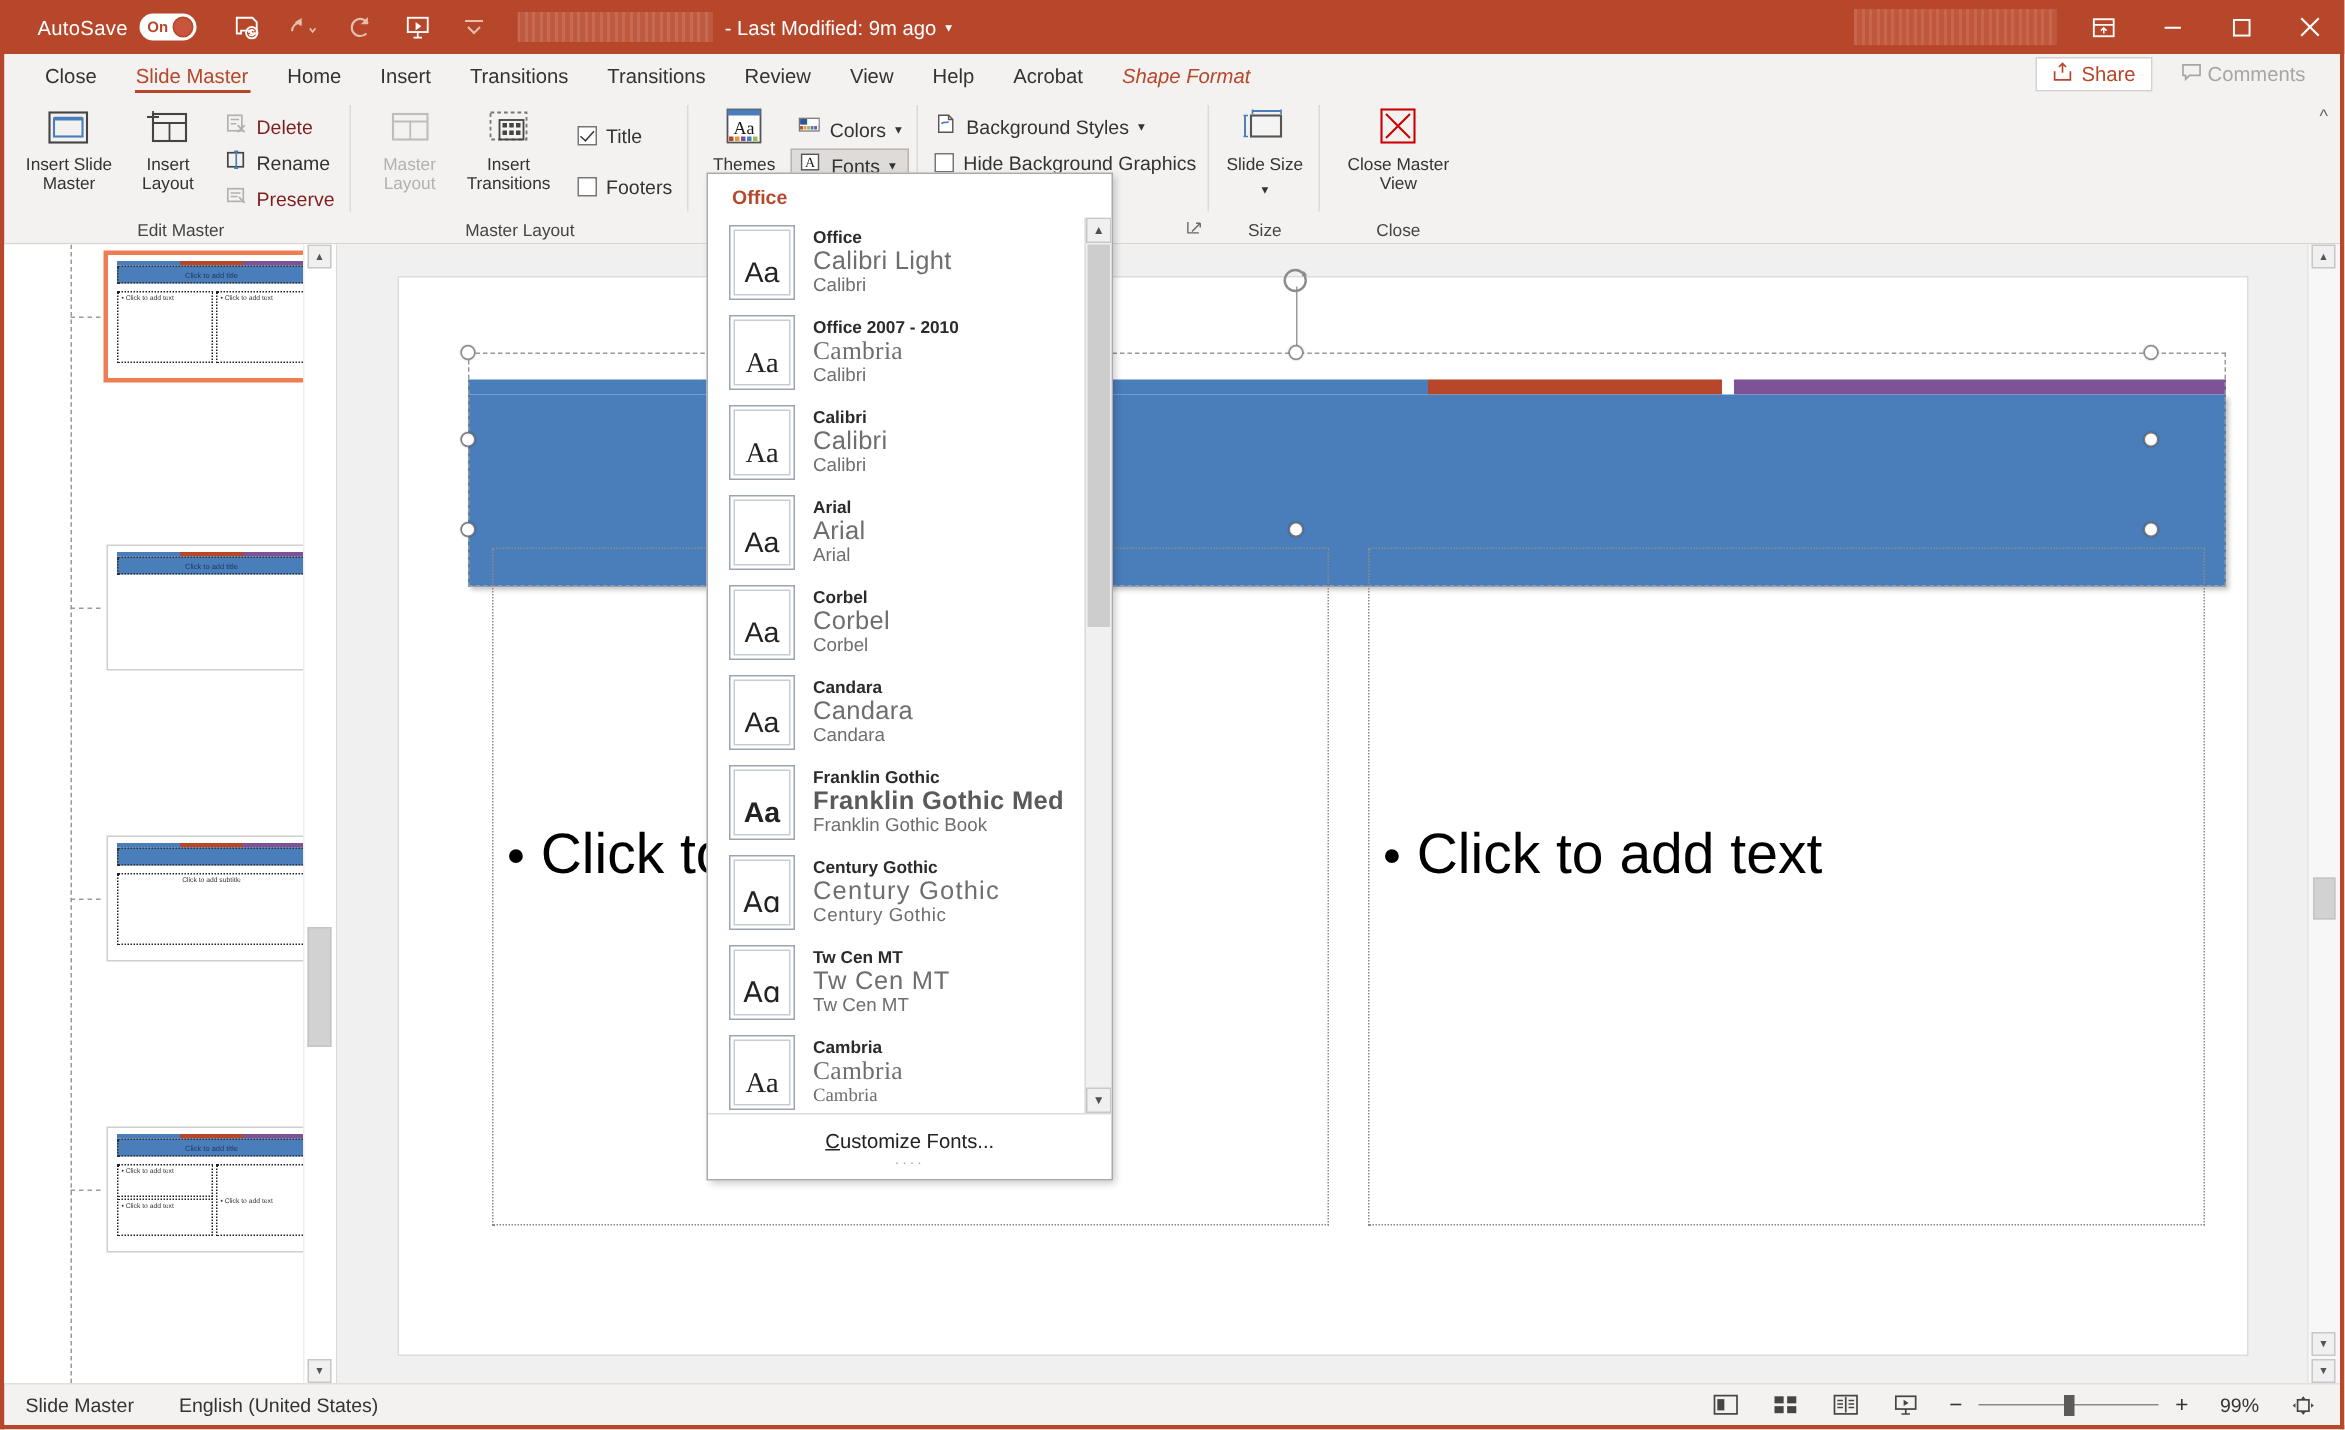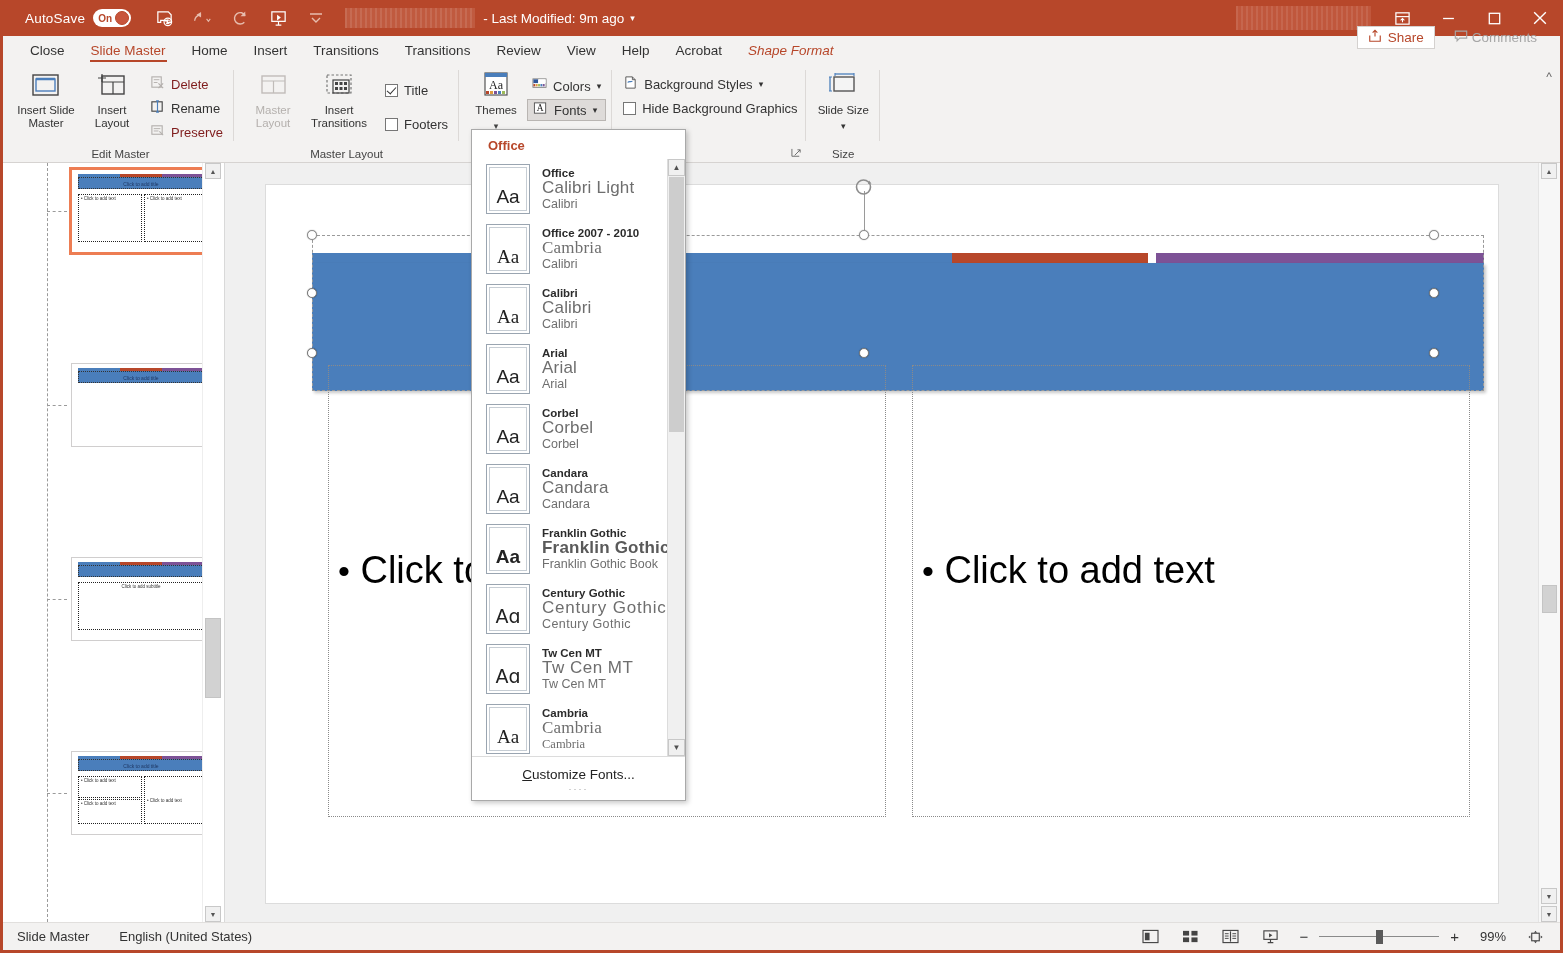--- a/index.html
+++ b/index.html
@@ -72,21 +72,21 @@
   }
   .tab {
     font-size: 13.5px; color:#333; padding: 3px 13px 6px 13px; position: relative; white-space: nowrap;
   }
   .tab.active { color:#b7472a; }
   .tab.active:after {
     content:""; position:absolute; left: 12px; right: 12px; bottom: 2px;
     height: 2.5px; background:#b7472a;
   }
   .tab.accent { color:#b7472a;font-style:italic; }
-  .tabbar-right { position:absolute; right: 12px; bottom: 15px; display:flex; gap: 8px; }
+  .tabbar-right { position:absolute; right: 12px; bottom: 3px; display:flex; gap: 8px; }
   .share-btn {
     display:flex; align-items:center; gap:6px; font-size:13.5px; color:#b7472a;
     border:1px solid #d4d1cf; background:#fff; padding: 2px 10px; height:23px;
   }
   .comments-btn {
     display:flex; align-items:center; gap:4px; font-size:13.5px; color:#a6a6a6;
     border:1px solid transparent; padding: 2px 10px; height:23px;
   }
 
   
@@ -117,21 +117,21 @@
   .chk { width:13px; height:13px; border:1px solid #767676; background:#fff; position:relative; display:inline-block; }
   .chk.on:after {
     content:""; position:absolute; left:3px; top:0px; width:4px; height:8px;
     border:solid #333; border-width:0 1.6px 1.6px 0; transform: rotate(42deg);
   }
   .dlg-launcher { position:absolute; right:4px; bottom:2px; font-size:10px; color:#666; }
   .collapse-ribbon { position:absolute; right:8px; top:6px; color:#666; font-size:12px; }
 
   
   .fontmenu {
-    position:absolute; left:468px; top:129px; width:215px; height:672px;
+    position:absolute; left:468px; top:115px; width:271px; height:672px;
     background:#fff; border:1px solid #a9a9a9; box-shadow: 2px 2px 5px rgba(0,0,0,.22);
     z-index: 60; display:flex; flex-direction:column;
   }
   .fontmenu-header {
     font-size:13px; font-weight:bold; color:#b7472a; padding: 8px 0 6px 16px;
   }
   .fontlist-wrap { position:relative; flex:1; overflow:hidden; }
   .fontlist { position:absolute; left:0; top:0; right:18px; bottom:0; overflow:hidden; }
   .fontitem {
     display:flex; align-items:center; gap:12px; padding: 4px 0 4px 14px; height:60px;
@@ -575,20 +575,34 @@
                 <path d="M3 5h3M3 19h3" stroke="#4a7ebb" stroke-width="1.1"></path>
               </svg>
           </span>
           <span>Slide Size</span>
           <span style="font-size:9px;">▾</span>
         </div>
       </div>
       <div class="rgroup-label">Size</div>
     </div>
 
+    <div class="rgroup nosep">
+      <div class="rgroup-body">
+        <div class="bigbtn" style="width:92px;">
+          <span class="ic">
+            <svg width="32" height="30" viewBox="0 0 32 30">
+                <rect x="5" y="2" width="22" height="22" fill="none" stroke="#c00" stroke-width="1.4"></rect>
+                <path d="M8 5l16 16M24 5L8 21" stroke="#c00" stroke-width="1.4"></path>
+              </svg>
+          </span>
+          <span>Close Master View</span>
+        </div>
+      </div>
+      <div class="rgroup-label">Close</div>
+    </div>
 
     <span class="collapse-ribbon">^</span>
   </div>
 
   <div class="workarea">
 
     <div class="thumbpane">
       <div class="thumbscroll">
 
         <div class="thumb-vline" style="top:0; bottom:0;"></div>

